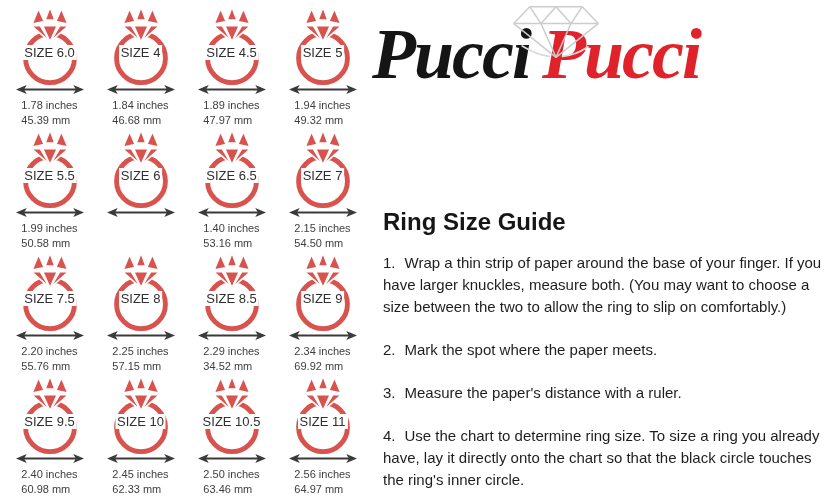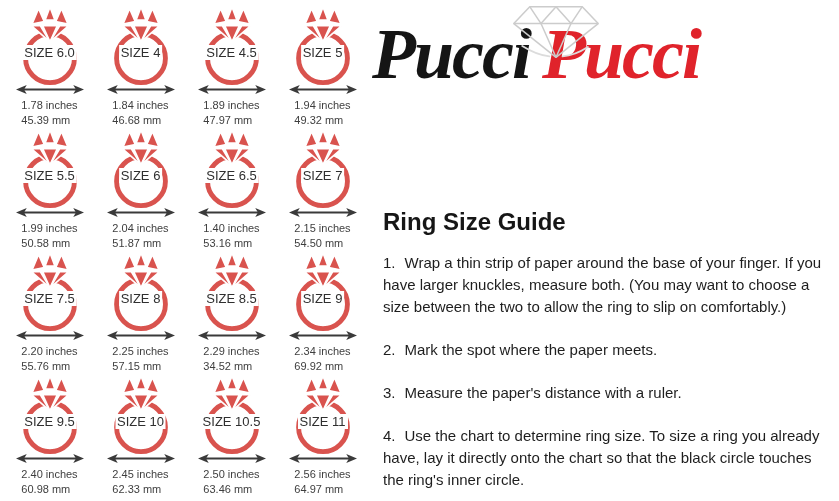--- a/index.html
+++ b/index.html
@@ -183,24 +183,20 @@
             <polygon points="55,24 66,24 43,44"></polygon>
           </g>
         </svg>
         <span class="size-label">SIZE 6</span>
       </div>
       <svg class="arrow" width="68" height="11" viewBox="0 0 76 12">
         <line x1="8" y1="6" x2="68" y2="6" style="stroke:var(--arrow-dark)" stroke-width="2.4"></line>
         <polygon points="0,6 12,1 9,6 12,11" style="fill:var(--arrow-dark)"></polygon>
         <polygon points="76,6 64,1 67,6 64,11" style="fill:var(--arrow-dark)"></polygon>
       </svg>
-      <div class="meas">
-        <div>2.04 inches</div>
-        <div>51.87 mm</div>
-      </div>
     </div>
 
     <div class="cell">
       <div class="ringwrap">
         <svg width="70" height="80" viewBox="0 0 86 98">
           <circle cx="43" cy="64" r="30" fill="none" style="stroke:var(--ring-red)" stroke-width="6"></circle>
           <g style="fill:var(--ring-red);stroke:#ffffff" stroke-width="2" stroke-linejoin="round">
             <polygon points="21,22 29,3 36,19"></polygon>
             <polygon points="37,17 43,1 49,17"></polygon>
             <polygon points="50,19 57,3 65,22"></polygon>

